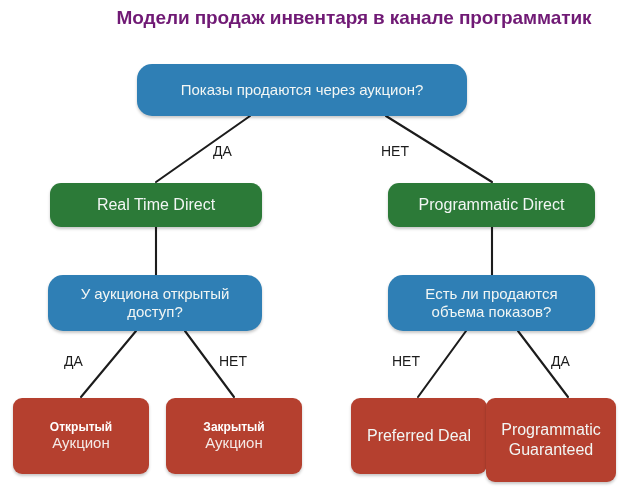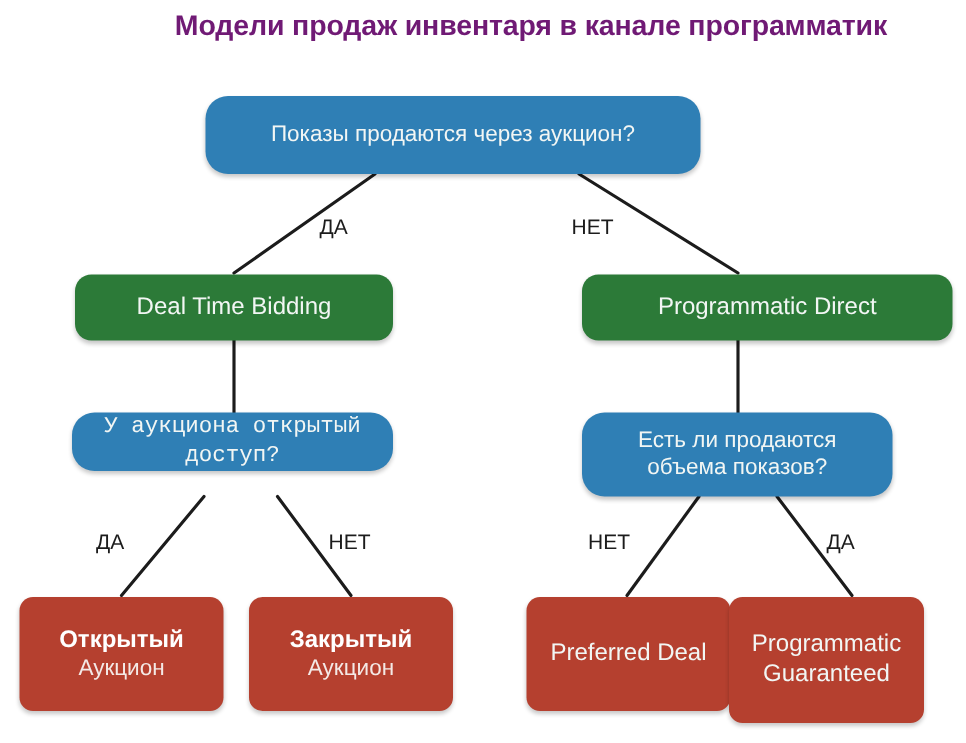--- a/index.html
+++ b/index.html
@@ -59,21 +59,21 @@
   }
   .node-leaf {
     background: #b5402f;
     font-size: 16px;
     border-radius: 9px;
   }
   .leaf-strong {
     display: block;
     font-weight: bold;
     color: #ffffff;
-    font-size: 16px;
+    font-size: 12px;
   }
   .leaf-sub {
     display: block;
     color: #f4e9e6;
     font-size: 15px;
   }
   .edge-label {
     position: absolute;
     font-size: 14px;
     color: #1c1c1c;
@@ -101,28 +101,28 @@
   </svg>
 
   <div class="node node-decision" style="left:137px; top:64px; width:330px; height:52px;">
     <span>Показы продаются через аукцион?</span>
   </div>
 
   <div class="edge-label" style="left:213px; top:143px;">ДА</div>
   <div class="edge-label" style="left:381px; top:143px;">НЕТ</div>
 
   <div class="node node-model" style="left:50px; top:183px; width:212px; height:44px;">
-    <span>Deal Time Bidding</span>
+    <span>Real Time Direct</span>
   </div>
 
-  <div class="node node-model" style="left:388px; top:183px; width:247px; height:44px;">
+  <div class="node node-model" style="left:388px; top:183px; width:207px; height:44px;">
     <span>Programmatic Direct</span>
   </div>
 
-  <div class="node node-decision" style="left:48px; top:275px; width:214px; height:39px;font-family:Liberation Mono, monospace;">
+  <div class="node node-decision" style="left:48px; top:275px; width:214px; height:56px;">
     <span>
       <span>У аукциона открытый</span><br>
       <span>доступ?</span>
     </span>
   </div>
 
   <div class="node node-decision" style="left:388px; top:275px; width:207px; height:56px;">
     <span>
       <span>Есть ли продаются</span><br>
       <span>объема показов?</span>

